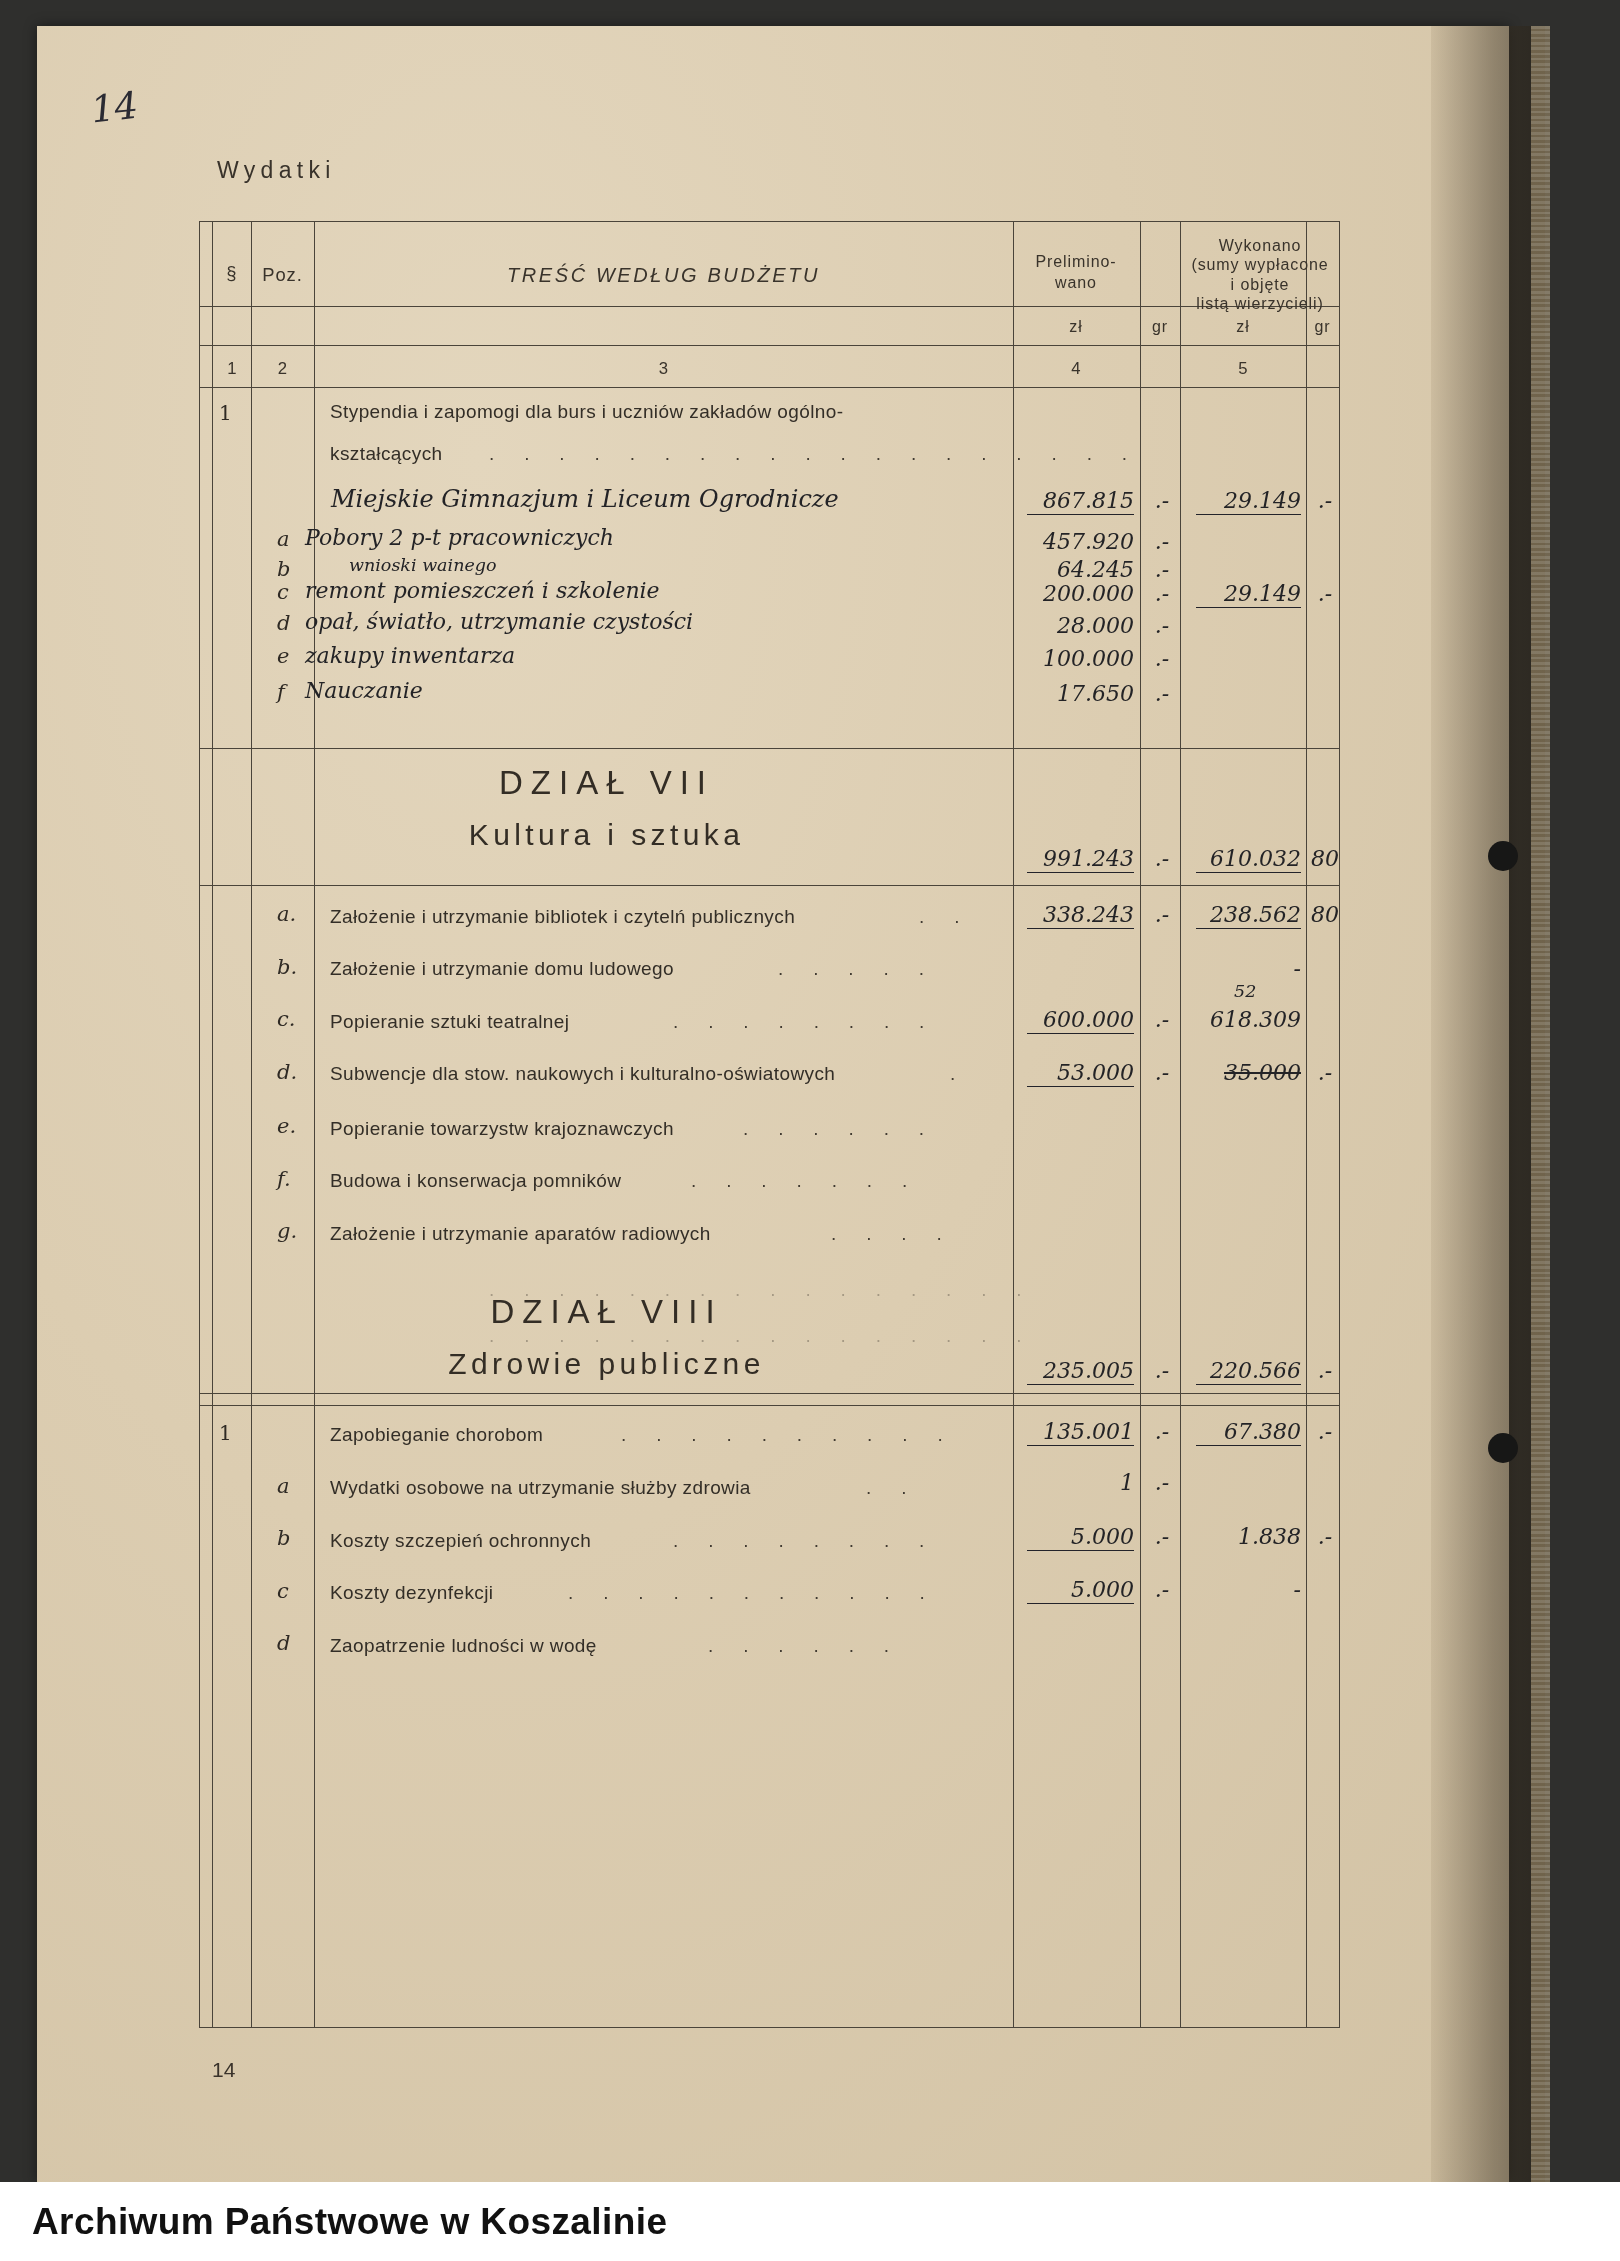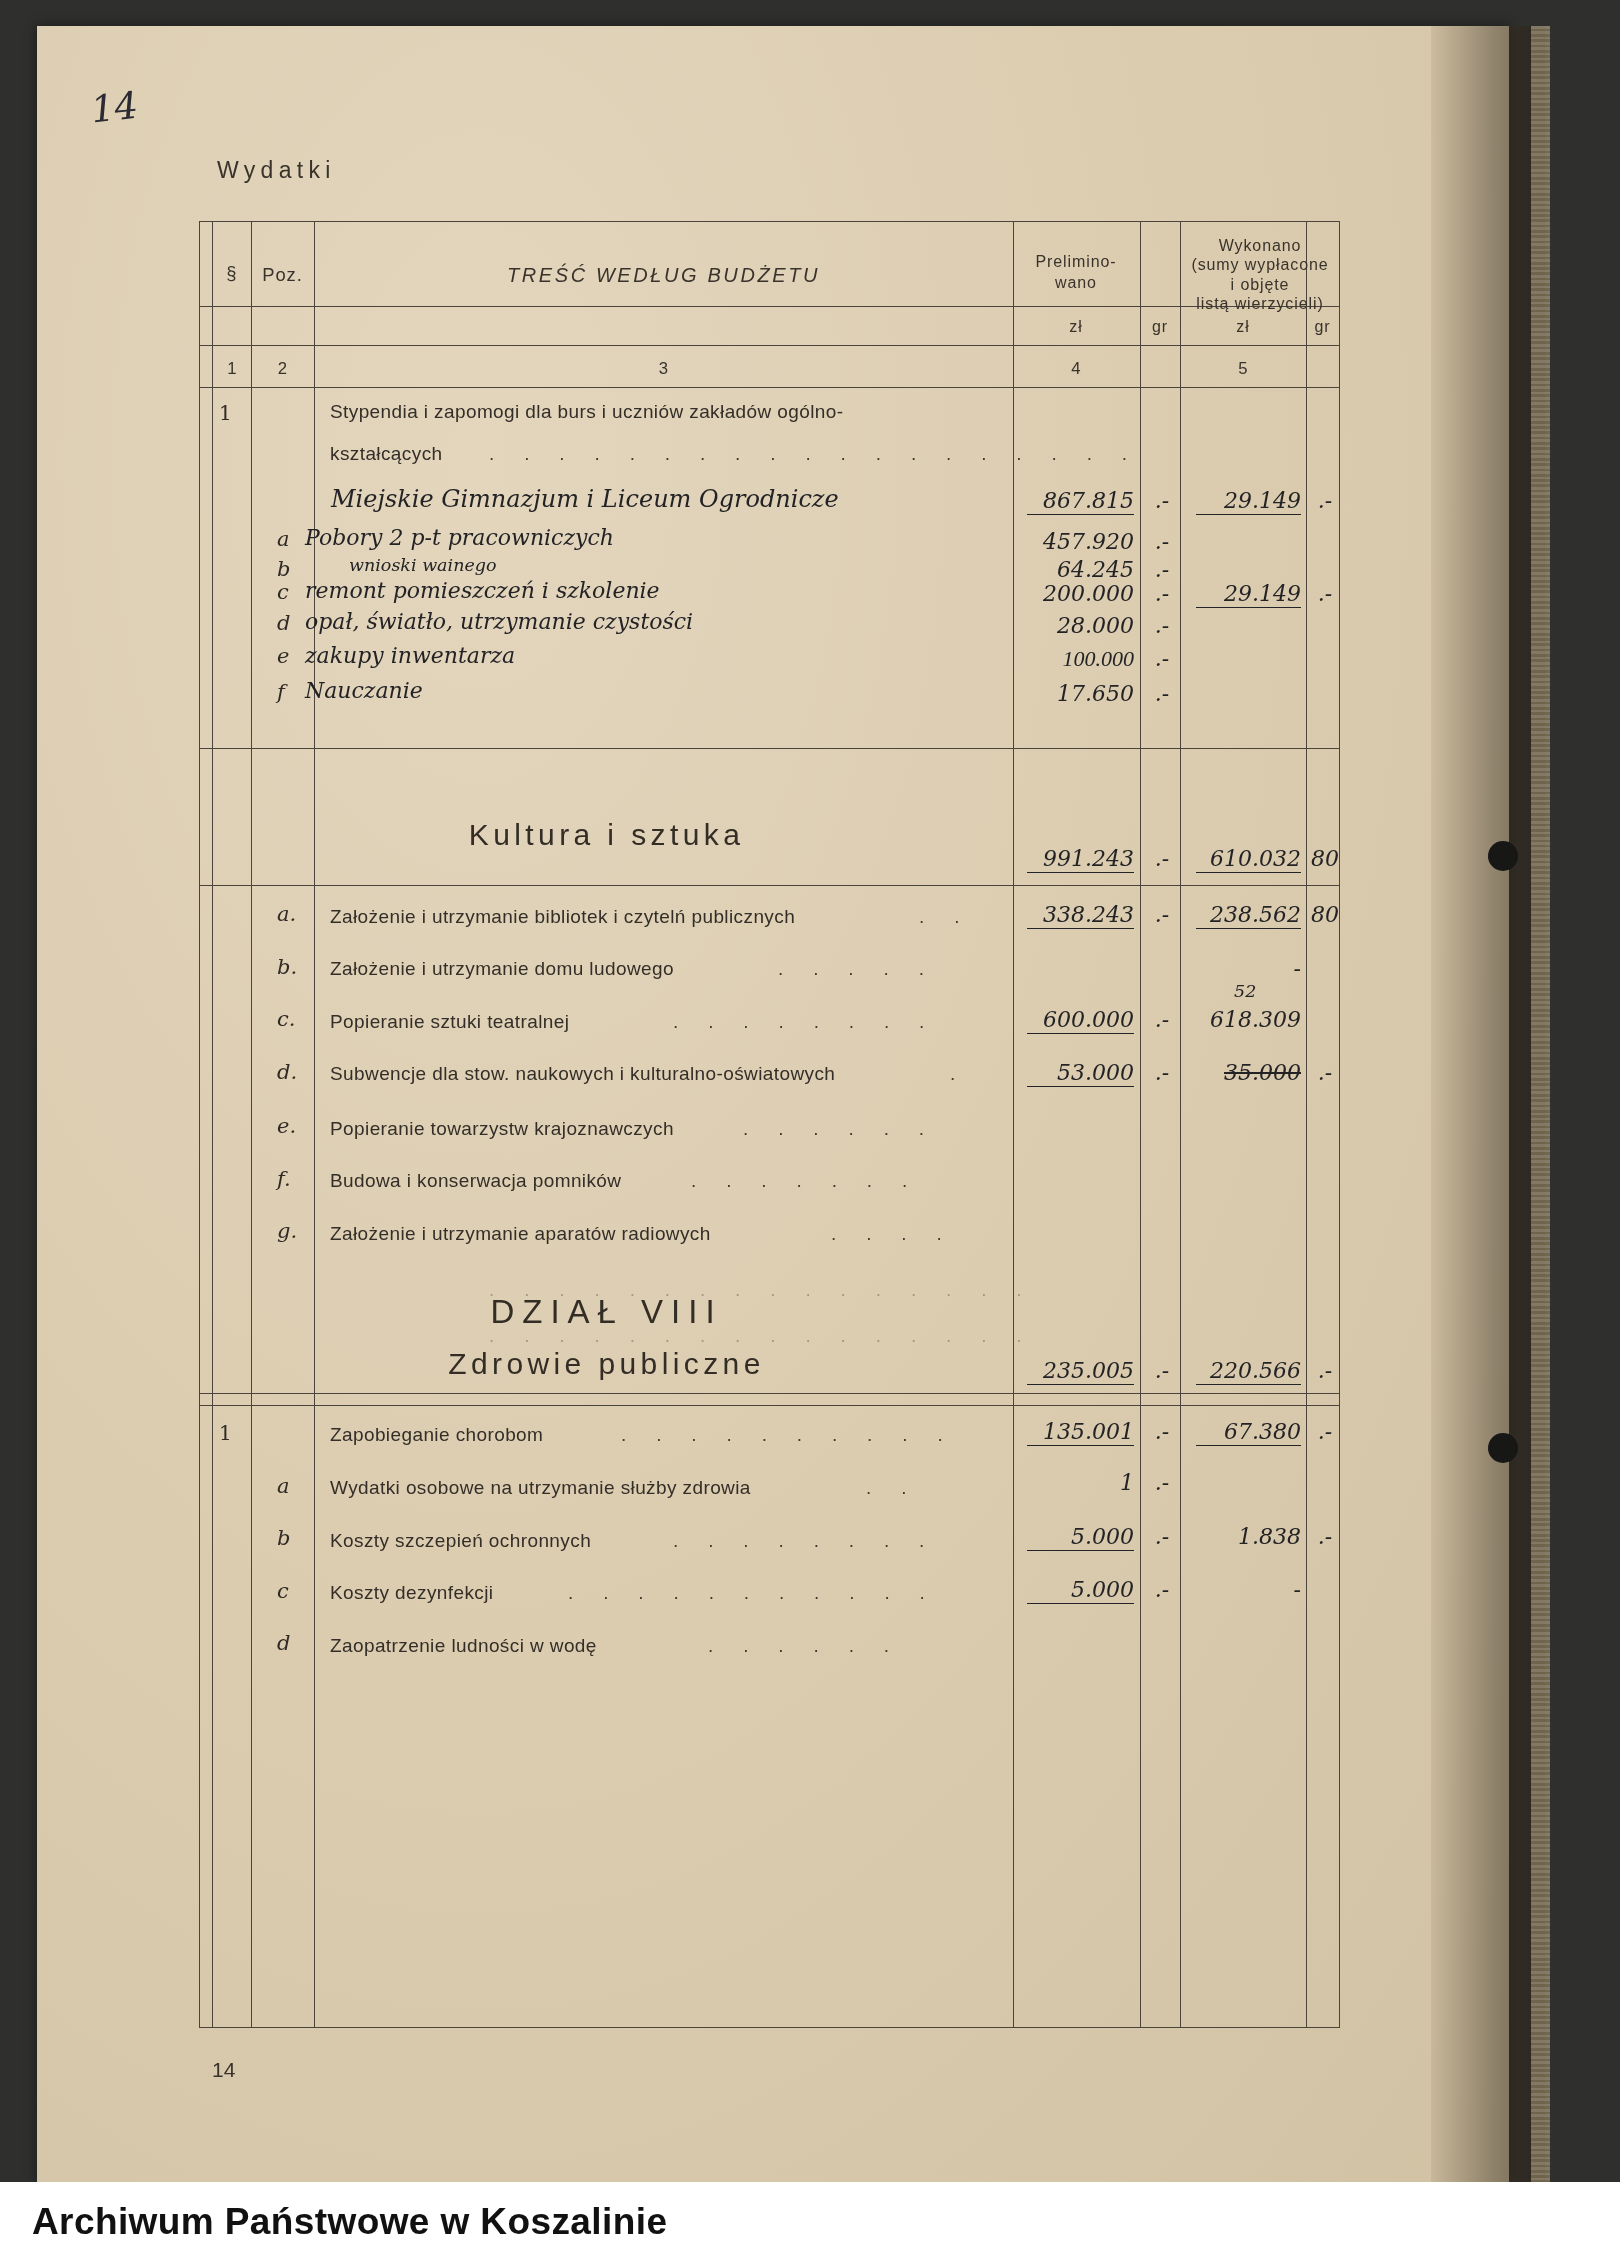--- a/index.html
+++ b/index.html
@@ -310,28 +310,29 @@
         <div class="hand ul num-zl2" style="top:359px;">29.149</div>
         <div class="hand num-gr2" style="top:359px;">.-</div>
 
         <div class="letter" style="top:389px;">d</div>
         <div class="hand" style="left:105px; top:387px;">opał, światło, utrzymanie czystości</div>
         <div class="hand num-zl1" style="top:391px;">28.000</div>
         <div class="hand num-gr1" style="top:391px;">.-</div>
 
         <div class="letter" style="top:422px;">e</div>
         <div class="hand" style="left:105px; top:421px;">zakupy inwentarza</div>
-        <div class="hand num-zl1" style="top:424px;font-family:Liberation Serif, serif;">100.000</div>
+        <div class="hand num-zl1" style="top:424px;">100.000</div>
         <div class="hand num-gr1" style="top:424px;">.-</div>
 
         <div class="letter" style="top:458px;">f</div>
         <div class="hand" style="left:105px; top:456px;">Nauczanie</div>
         <div class="hand num-zl1" style="top:459px;">17.650</div>
         <div class="hand num-gr1" style="top:459px;">.-</div>
 
+        <div class="dzial" style="left:0; top:542px;">DZIAŁ VII</div>
         <div class="dzial sub" style="left:0; top:596px;">Kultura i sztuka</div>
 
         <div class="hand ul num-zl1" style="top:624px;">991.243</div>
         <div class="hand num-gr1" style="top:624px;">.-</div>
         <div class="hand ul num-zl2" style="top:624px;">610.032</div>
         <div class="hand num-gr2" style="top:624px;">80</div>
 
         <div class="letter" style="top:680px;">a.</div>
         <div class="lbl" style="top:684px;">Założenie i utrzymanie bibliotek i czytelń publicznych</div>
         <div class="dots" style="left:719px; top:684px;">. .</div>

